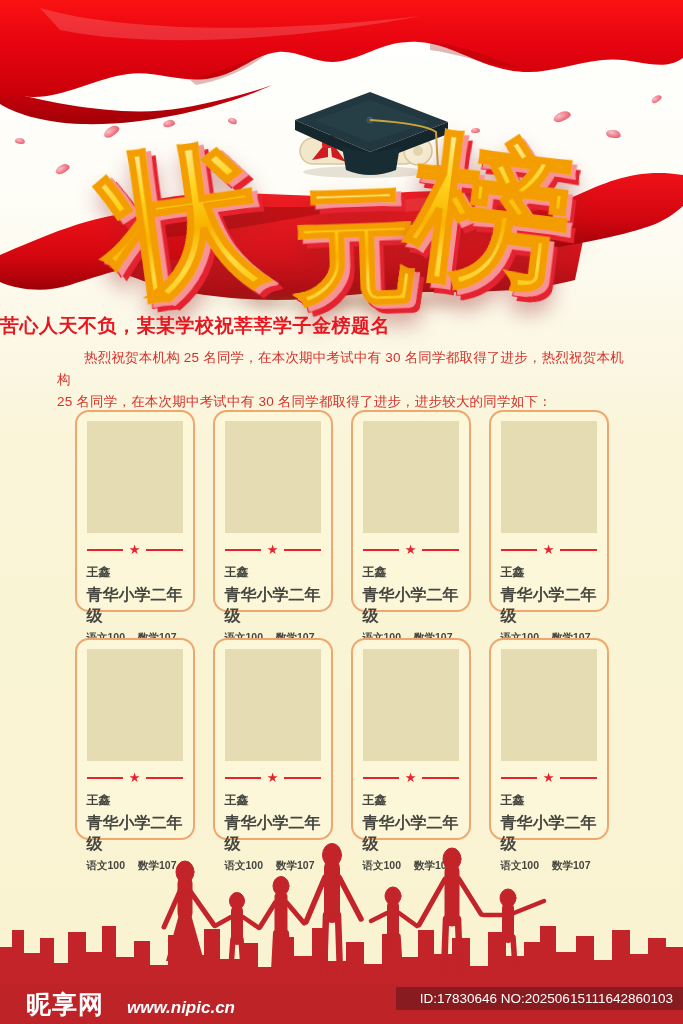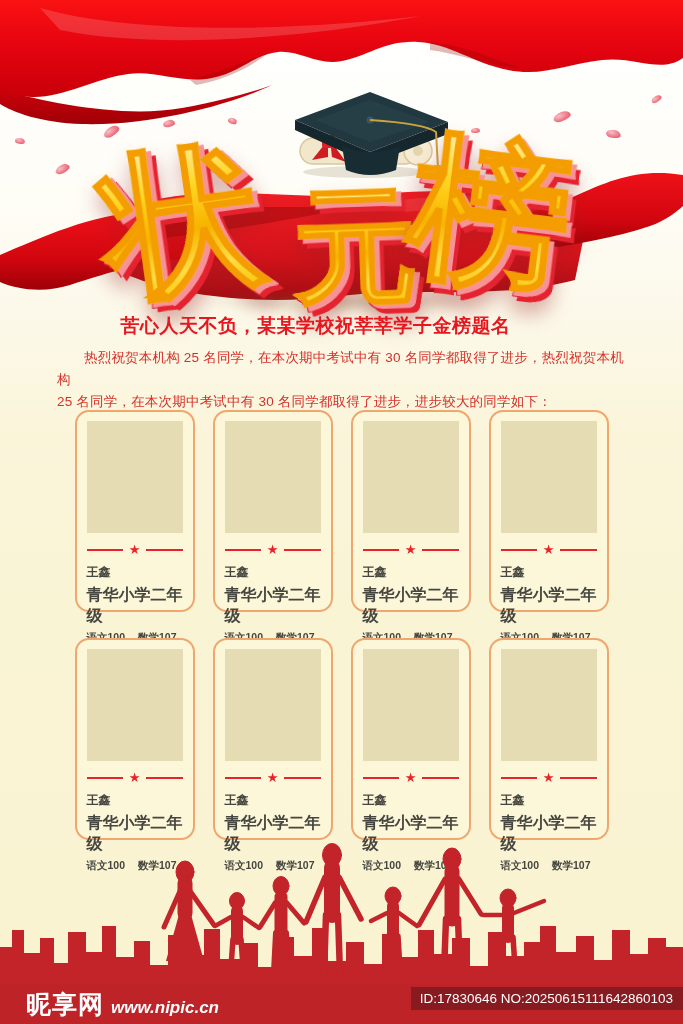--- a/index.html
+++ b/index.html
@@ -22,21 +22,21 @@
   .gchar{position:absolute;font-weight:900;line-height:1;letter-spacing:0;
     background:linear-gradient(175deg,#ffe98c 8%,#ffd41f 32%,#f7b300 56%,#ffdc45 78%,#f9c200 100%);
     -webkit-background-clip:text;background-clip:text;color:transparent;
     -webkit-text-stroke:2px #f39d00;
     filter:drop-shadow(5px 4px 0 #f79297) drop-shadow(4px 5px 0 #e52330) drop-shadow(0 12px 10px rgba(150,30,30,.35));}
   .gchar.c1{left:104px;top:142px;font-size:158px;transform:rotate(-8deg);}
   .gchar.c2{left:293px;top:184px;font-size:124px;transform:rotate(-2deg);}
   .gchar.c3{left:410px;top:134px;font-size:160px;transform:rotate(7deg);}
 
   
-  .subtitle{position:absolute;top:313px;left:0;width:631px;text-align:center;
+  .subtitle{position:absolute;top:313px;left:0;width:631px;text-align:left;
     font-size:19px;font-weight:bold;color:#e8161f;letter-spacing:.5px;}
   .intro{position:absolute;top:347px;left:57px;width:570px;color:#d6302a;
     font-size:13.5px;line-height:22px;letter-spacing:.2px;}
   .intro .l1{text-indent:2em;}
 
   
   .grid{position:absolute;top:410px;left:0;width:683px;}
   .cards-row{display:flex;justify-content:center;gap:18px;}
   .cards-row + .cards-row{margin-top:26px;}
   .card{width:120px;height:202px;box-sizing:border-box;border:2px solid #efa76f;border-radius:14px;
@@ -45,25 +45,25 @@
   .divider{display:flex;align-items:center;gap:6px;margin:10px 0 8px 0;}
   .dline{flex:1;height:2px;background:#e8232b;}
   .star{color:#e8232b;font-size:13px;line-height:1;}
   .sname{font-size:12px;font-weight:bold;color:#464640;margin-bottom:4px;}
   .sschool{font-size:16px;font-weight:bold;color:#464640;margin-bottom:4px;}
   .sscores{font-size:10.5px;font-weight:bold;color:#464640;display:flex;gap:13px;}
 
   
   .sil{position:absolute;left:0;bottom:39px;width:683px;height:150px;}
   .footer{position:absolute;left:0;bottom:0;width:683px;height:40px;background:#be2328;}
-  .logo{position:absolute;left:26px;top:4px;display:flex;align-items:baseline;gap:7px;color:#fff;}
+  .logo{position:absolute;left:26px;top:4px;display:flex;align-items:baseline;gap:23px;color:#fff;}
   .logo .nm{font-size:25px;font-weight:900;letter-spacing:1px;}
   .logo .url{font-size:17px;font-weight:bold;font-style:italic;}
   .idbox{position:absolute;right:0;top:3px;background:rgba(70,18,22,.45);color:#fff;
-    font-size:13.5px;padding:4px 10px 4px 9px;}
+    font-size:13.5px;padding:4px 10px 4px 24px;}
 </style>
 </head>
 <body>
 
 <div class="poster">
 
   <svg class="silk" viewBox="0 0 683 135" preserveAspectRatio="none">
     <defs>
       <linearGradient id="silkg" x1="0" y1="0" x2="0" y2="1">
         <stop offset="0" stop-color="#fa1212"></stop>

